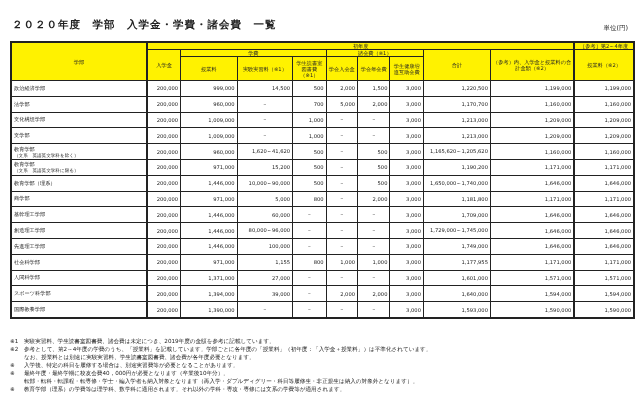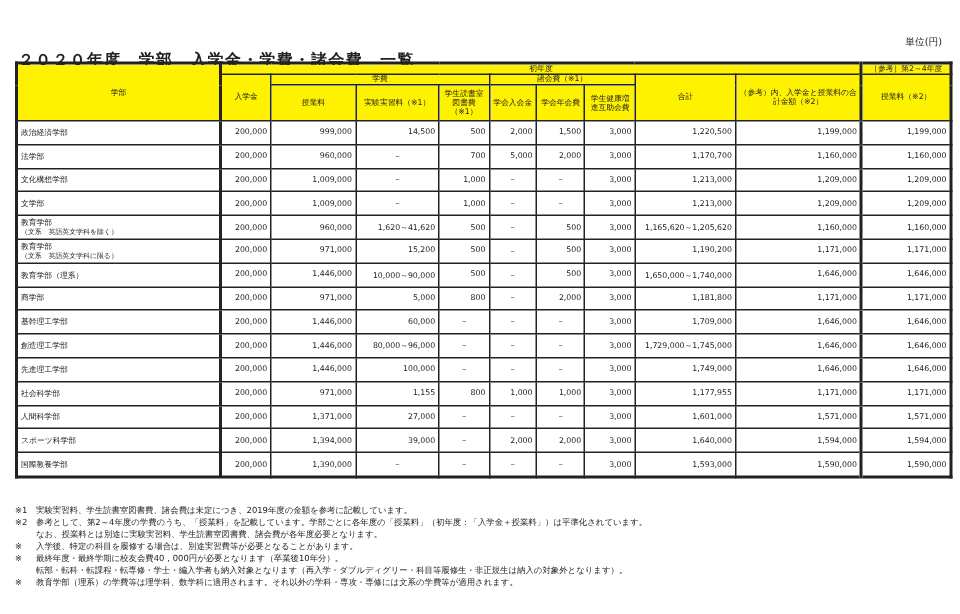--- a/index.html
+++ b/index.html
@@ -1,18 +1,18 @@
 <!DOCTYPE html>
 <html><head>
 <meta charset="utf-8">
 <style>
   html, body { margin:0; padding:0; background:#ffffff; }
   body { width:640px; height:409px; position:relative; overflow:hidden;
          font-family:"DejaVu Sans", sans-serif; color:#222; }
-  .title { position:absolute; left:12px; top:33px; font-size:10.5px; font-weight:bold; letter-spacing:1px; }
+  .title { position:absolute; left:12px; top:18px; font-size:10.5px; font-weight:bold; letter-spacing:1px; }
   .unit { position:absolute; right:12px; top:24px; font-size:6.5px; }
   table.fees { position:absolute; left:10px; top:41px; width:625px; border-collapse:collapse;
                table-layout:fixed; font-size:5.2px; }
   table.fees td, table.fees th { border:1px solid #222; padding:0 2px; overflow:hidden; white-space:nowrap; }
   table.fees th { background:#fff200; font-weight:normal; text-align:center; line-height:6px; }
   table.fees th.wrap { white-space:normal; }
   table.fees td { height:14.8px; text-align:right; }
   table.fees td.name { text-align:left; }
   table.fees td.name .sub { display:block; font-size:4.6px; }
   table.fees .thick-r { border-right:2px solid #222; }

